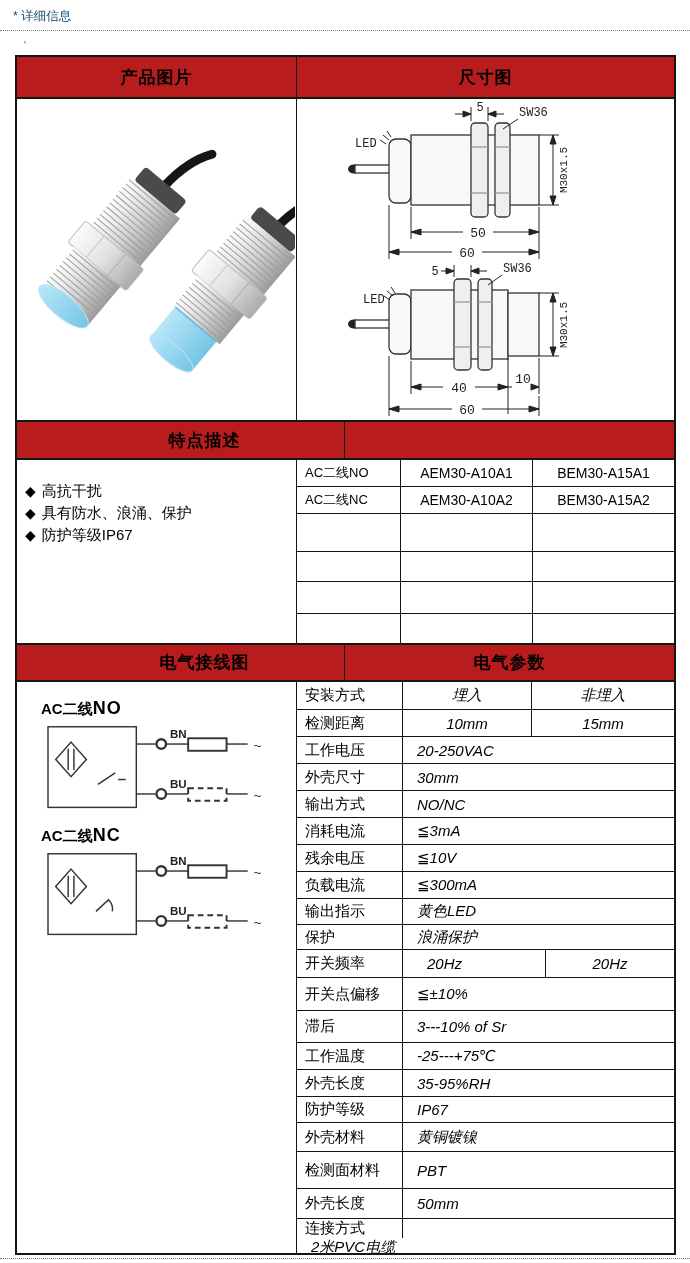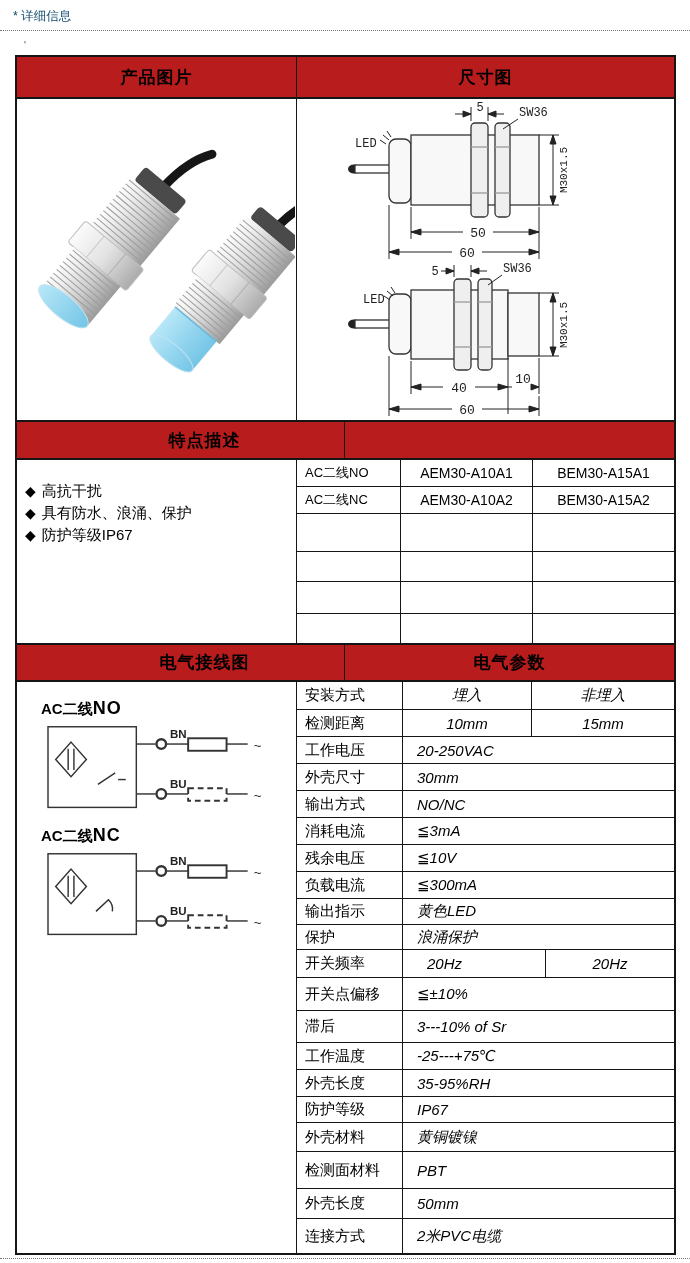--- a/index.html
+++ b/index.html
@@ -38,21 +38,21 @@
   
   .mrow { display:flex; border-bottom:1px solid #151515; }
   .mrow:last-child { border-bottom:none; }
   .mc { display:flex; align-items:center; }
   .mc1 { width:104px; border-right:1px solid #151515; font-size:13px; padding-left:8px; }
   .mc2 { width:132px; border-right:1px solid #151515; font-size:14px; justify-content:center; }
   .mc3 { flex:1; font-size:14px; justify-content:center; }
 
   
   .prow { display:flex; border-bottom:1px solid #151515; font-size:15px; }
-  .prow:last-child { border-bottom:none; }
+  .prow:last-child { border-bottom:none;flex-direction:column; }
   .plabel { width:106px; border-right:1px solid #151515; display:flex; align-items:center; padding-left:8px;text-align:right; }
   .pval { flex:1; display:flex; align-items:center; padding-left:14px;font-style:italic; }
   .pval.c { justify-content:center; padding-left:0; }
   .pv1a { width:129px; flex:none; border-right:1px solid #151515; }
   .pv1b { width:143px; flex:none; border-right:1px solid #151515; }
 
   
   .wiring { padding:12px 4px 0 22px; }
   .wtitle { font-weight:bold; font-size:15px; margin:4px 0 2px 2px; display:flex; align-items:baseline; }
   .wtitle .wtype { font-size:18px; letter-spacing:1px; }

